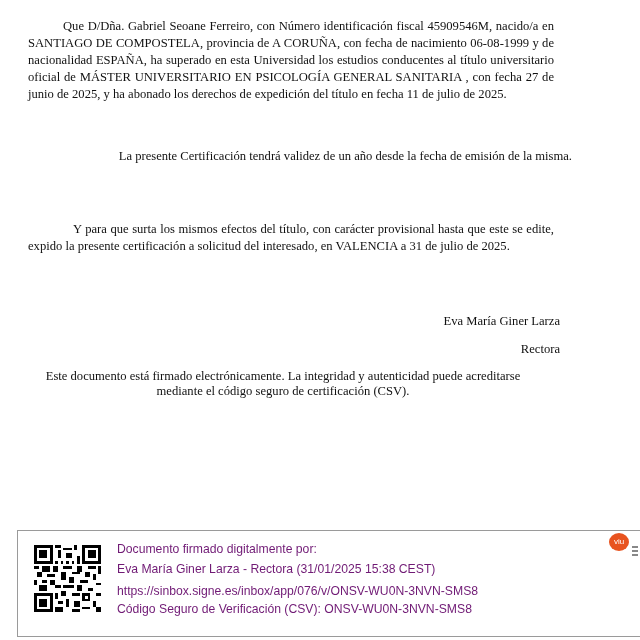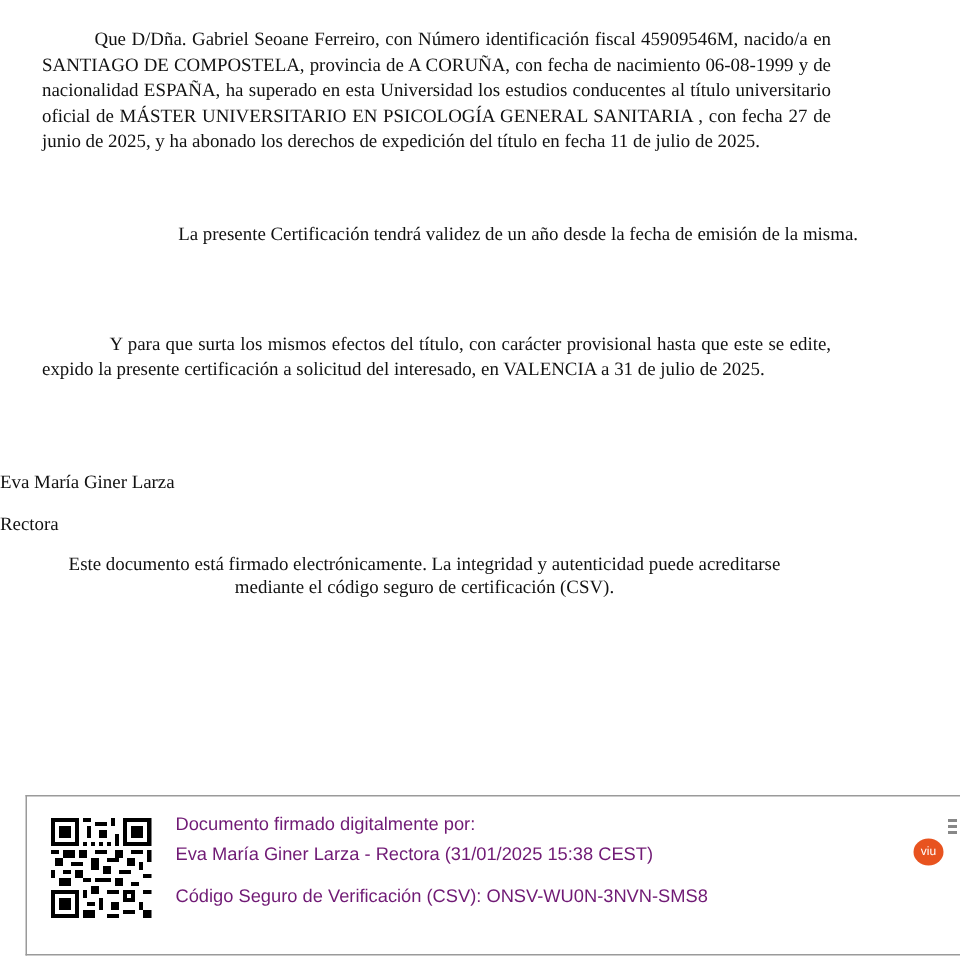--- a/index.html
+++ b/index.html
@@ -1,33 +1,33 @@
 <!DOCTYPE html>
 <html><head>
 <meta charset="utf-8">
 <style>
   html, body { margin:0; padding:0; background:#ffffff; }
   body { width:640px; height:640px; position:relative; overflow:hidden; font-family:"Liberation Serif", serif; color:#111; }
   .p { position:absolute; left:28px; width:526px; font-size:12.6px; line-height:17px; text-align:justify; }
   .p1 { top:18px; text-indent:35px; }
   .p2 { top:148px; left:12px; width:560px; text-indent:32px; text-align:right; }
   .p3 { top:221px; text-indent:45px; }
-  .center { position:absolute; left:0; width:560px; text-align:left; font-size:12.6px; line-height:17px; }
+  .center { position:absolute; left:0; width:560px; text-align:right; font-size:12.6px; line-height:17px; }
   .sig-name { top:313px; }
   .sig-role { top:341px; }
   .notice { position:absolute; left:28px; width:510px; top:369px; text-align:center; font-size:12.6px; line-height:15px; }
   .box { position:absolute; left:17px; top:530px; width:640px; height:105px; border:1px solid #9a9a9a; border-right:none; background:#fff; }
   .qr { position:absolute; left:16px; top:14px; width:67px; height:67px; }
   .info { position:absolute; left:99px; top:10px; font-family:"Liberation Sans", sans-serif; font-size:12.2px; color:#701a75; }
   .info div { white-space:nowrap; }
   .l1 { line-height:16px; }
   .l2 { line-height:16px; margin-top:4px; }
   .l3 { line-height:16px; margin-top:6px; }
-  .l4 { line-height:16px; margin-top:12px; }
-  .logo { position:absolute; left:591px; top:28px; width:20px; height:18px; border-radius:50%; background:#e8531f; color:#fff; font-family:"Liberation Sans", sans-serif; font-size:8px; line-height:18px; text-align:center; }
+  .l4 { line-height:16px; margin-top:2px; }
+  .logo { position:absolute; left:591px; top:2px; width:20px; height:18px; border-radius:50%; background:#e8531f; color:#fff; font-family:"Liberation Sans", sans-serif; font-size:8px; line-height:18px; text-align:center; }
   .logo-text { position:absolute; left:614px; top:15px; width:8px; height:14px; }
   .logo-text span { display:block; height:2px; width:6px; background:#888; margin-bottom:2px; }
 </style>
 </head>
 <body>
 
 <div class="p p1">Que D/Dña. Gabriel Seoane Ferreiro, con Número identificación fiscal 45909546M, nacido/a en SANTIAGO DE COMPOSTELA, provincia de A CORUÑA, con fecha de nacimiento 06-08-1999 y de nacionalidad ESPAÑA, ha superado en esta Universidad los estudios conducentes al título universitario oficial de MÁSTER UNIVERSITARIO EN PSICOLOGÍA GENERAL SANITARIA , con fecha 27 de junio de 2025, y ha abonado los derechos de expedición del título en fecha 11 de julio de 2025.</div>
 <div class="p p2">La presente Certificación tendrá validez de un año desde la fecha de emisión de la misma.</div>
 <div class="p p3">Y para que surta los mismos efectos del título, con carácter provisional hasta que este se edite, expido la presente certificación a solicitud del interesado, en VALENCIA a 31 de julio de 2025.</div>
 
@@ -98,20 +98,21 @@
         <rect x="22" y="21" width="1" height="2"></rect>
       <rect x="8" y="23" width="3" height="2"></rect>
         <rect x="14" y="24" width="3" height="1"></rect>
         <rect x="18" y="23" width="3" height="1"></rect>
         <rect x="23" y="23" width="2" height="2"></rect>
     </g>
   </svg>
   <div class="info">
     <div class="l1">Documento firmado digitalmente por:</div>
     <div class="l2">Eva María Giner Larza - Rectora (31/01/2025 15:38 CEST)</div>
+    <div class="l3">https://sinbox.signe.es/inbox/app/076/v/ONSV-WU0N-3NVN-SMS8</div>
     <div class="l4">Código Seguro de Verificación (CSV): ONSV-WU0N-3NVN-SMS8</div>
   </div>
   <div class="logo">viu</div>
   <div class="logo-text">
       <span></span>
       <span></span>
       <span></span>
     </div>
 </div>
 

